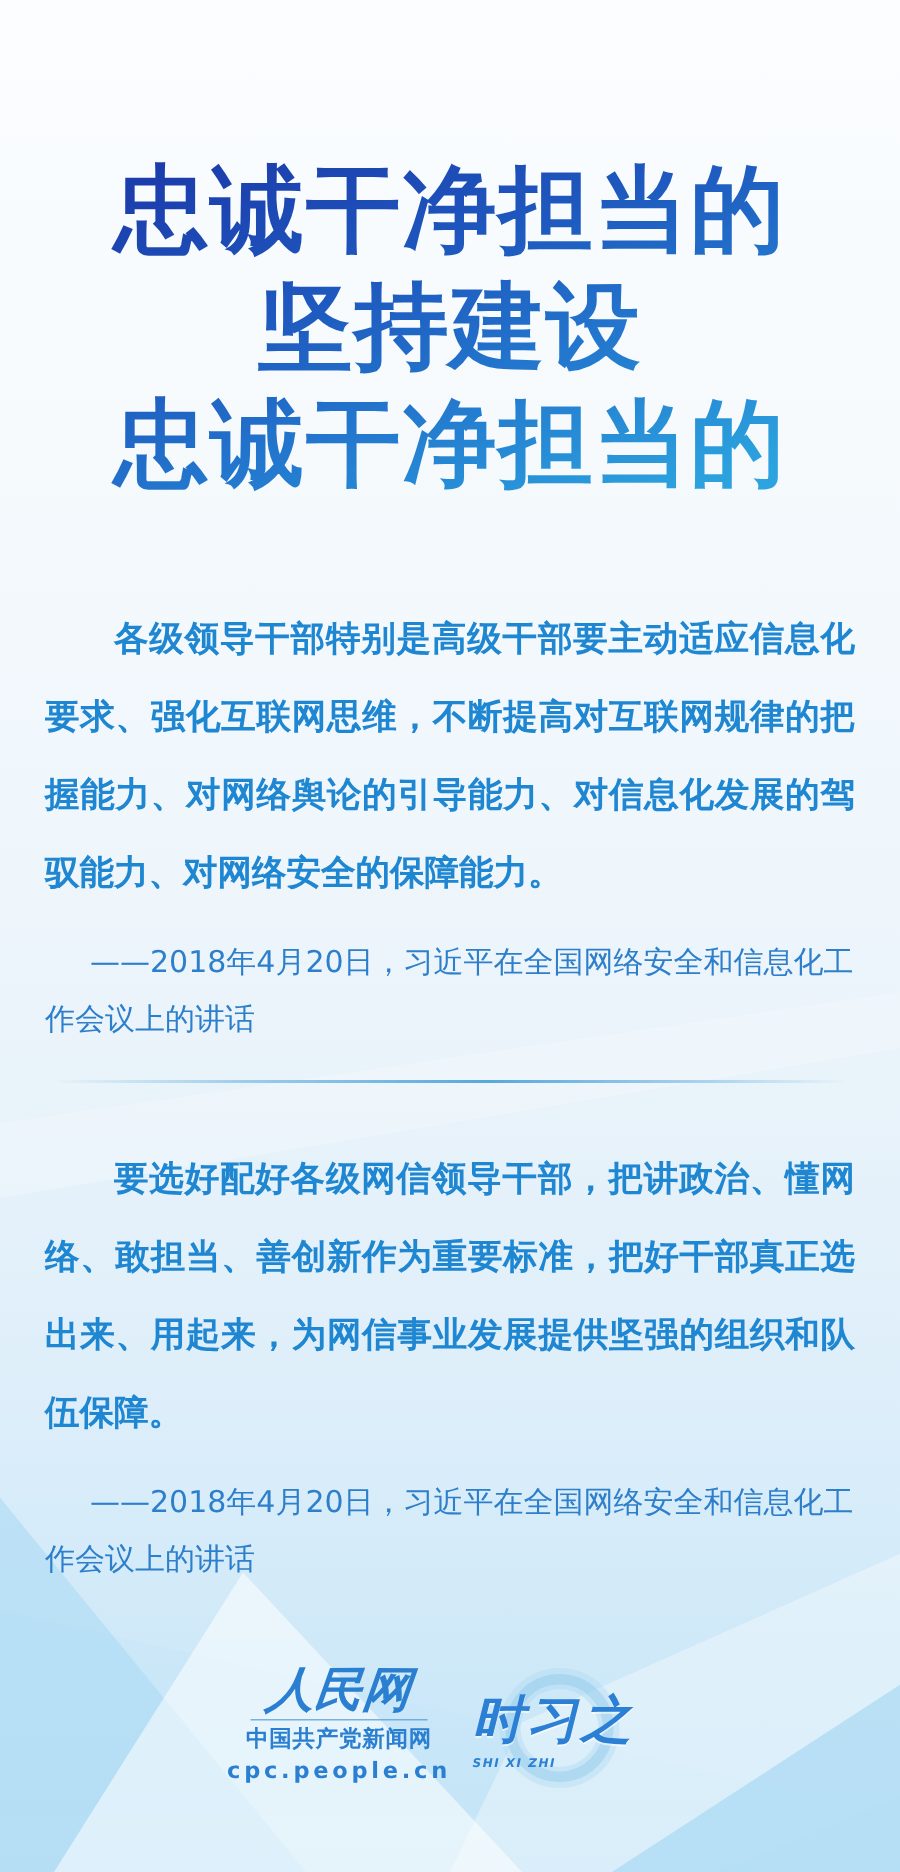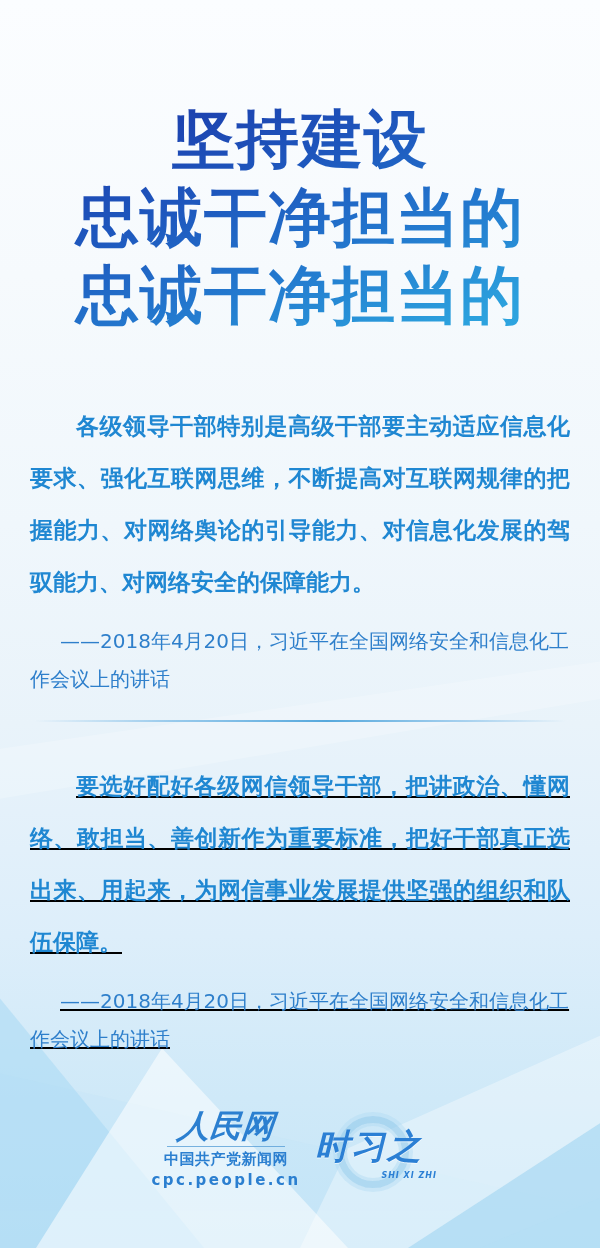--- a/index.html
+++ b/index.html
@@ -36,21 +36,21 @@
     -webkit-background-clip:text;
     background-clip:text;
   }
   @supports ((-webkit-background-clip:text) or (background-clip:text)){
     .title{color:transparent;}
   }
   .t-line{display:block;}
 
   .quote{position:relative;margin:0 30px;}
   .quote-1{margin-top:66px;}
-  .quote-2{margin-top:38px;text-decoration:underline;}
+  .quote-2{margin-top:38px;}
   .quote-text{
     margin:0;
     font-size:23px;
     line-height:52px;
     font-weight:700;
     color:#1f87d2;
     text-align:justify;
     text-indent:2em;
   }
   .attribution{
@@ -110,21 +110,20 @@
     font-weight:800;
     font-style:italic;
     color:#2b7fd4;
     letter-spacing:2px;
     white-space:nowrap;
     text-shadow:0 1px 0 rgba(255,255,255,.6);
   }
   .sxz-sub{
     position:relative;
     z-index:1;
-    text-align:right;
     font-size:8px;
     font-style:italic;
     font-weight:700;
     color:#2b7fd4;
     letter-spacing:1px;
     margin-top:1px;
   }
 </style>
 </head>
 <body>
@@ -135,22 +134,22 @@
     <div class="facet f6"></div>
     <div class="facet f7"></div>
     <div class="facet f1"></div>
     <div class="facet f2"></div>
     <div class="facet f3"></div>
     <div class="facet f4"></div>
     <div class="facet f5"></div>
   </div>
 
   <h1 class="title">
+    <span class="t-line">忠诚干净担当的</span>
     <span class="t-line">坚持建设</span>
-    <span class="t-line">忠诚干净担当的</span>
     <span class="t-line">忠诚干净担当的</span>
   </h1>
 
   <section class="quote quote-1">
     <p class="quote-text">各级领导干部特别是高级干部要主动适应信息化要求、强化互联网思维，不断提高对互联网规律的把握能力、对网络舆论的引导能力、对信息化发展的驾驭能力、对网络安全的保障能力。</p>
     <p class="attribution">——2018年4月20日，习近平在全国网络安全和信息化工作会议上的讲话</p>
   </section>
 
   <div class="divider"></div>
 

